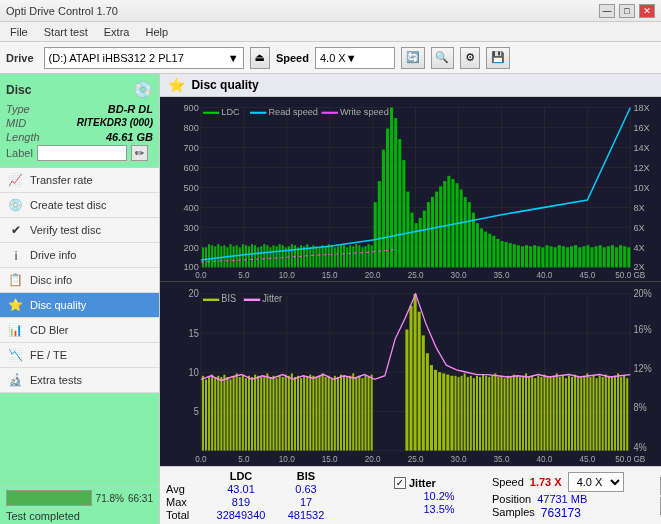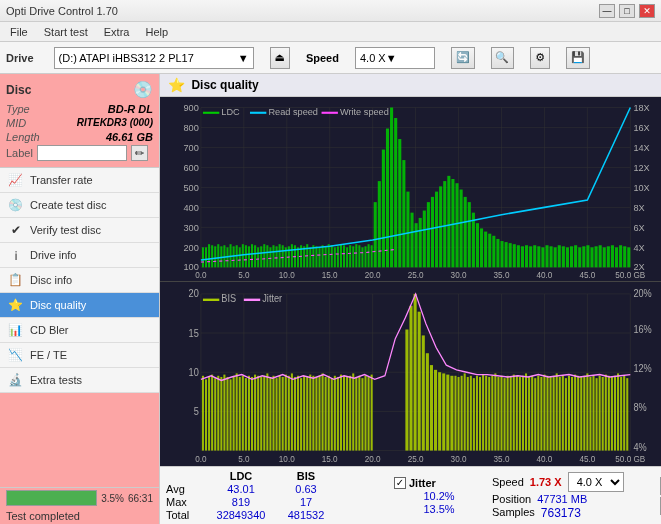--- a/index.html
+++ b/index.html
@@ -36,21 +36,21 @@
     .menu-item { padding: 1px 6px; font-size: 11px; cursor: pointer; color: #333; }
 
     
     .toolbar {
       background: #f5f5f5;
       border-bottom: 1px solid #ccc;
       display: flex;
       align-items: center;
       padding: 3px 6px;
       height: 32px;
-      gap: 16px;
+      gap: 6px;
     }
     .toolbar-label { font-size: 11px; font-weight: bold; color: #333; margin-right: 4px; }
     .drive-select {
       display: flex; align-items: center;
       border: 1px solid #999; background: white;
       padding: 2px 4px; height: 22px;
       font-size: 11px; min-width: 200px;
     }
     .drive-select-text { flex: 1; }
     .toolbar-btn {
@@ -62,21 +62,21 @@
 
     
     .main-layout {
       display: flex;
       height: calc(524px - 22px - 20px - 32px);
     }
 
     
     .sidebar {
       width: 160px;
-      background: #fca5a5;
+      background: #86efac;
       border-right: 1px solid #ccc;
       display: flex;
       flex-direction: column;
       flex-shrink: 0;
     }
 
     
     .disc-section {
       border-bottom: 1px solid #ccc;
       padding: 6px;
@@ -290,21 +290,21 @@
         <span class="nav-icon">🔬</span>
         <span>Extra tests</span>
       </div>
     </div>
 
     <div class="status-bar">
       <div style="display:flex; align-items:center; padding: 2px 6px; gap:4px;">
         <div class="progress-bar-container" style="flex:1; margin:0;">
           <div class="progress-bar" style="width:100%;"></div>
         </div>
-        <span style="font-size:10px; color:#333;">3.5%</span>
+        <span style="font-size:10px; color:#333;">71.8%</span>
         <span style="font-size:10px; color:#333;">66:31</span>
       </div>
       <div class="status-text">Test completed</div>
     </div>
 
   </div>
 
   <div class="content-area">
 
     <div class="dq-header">

